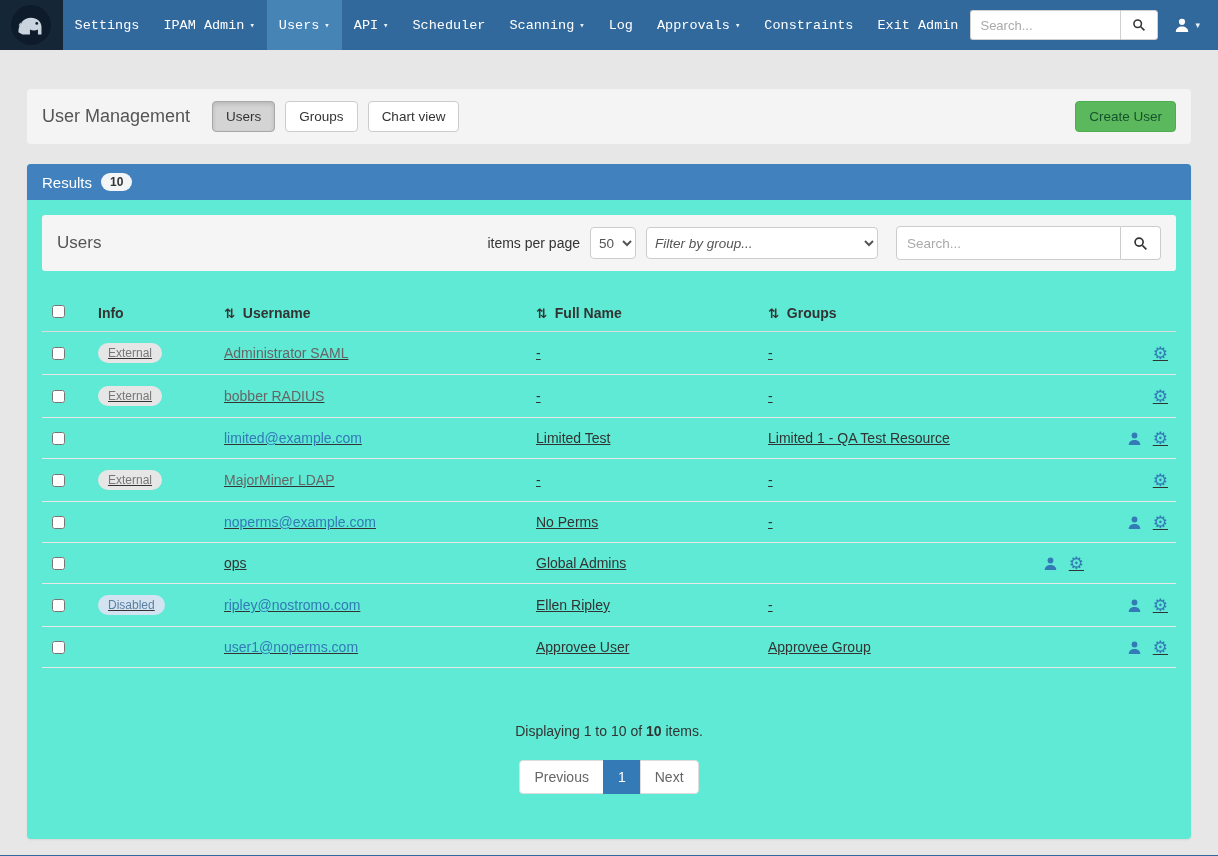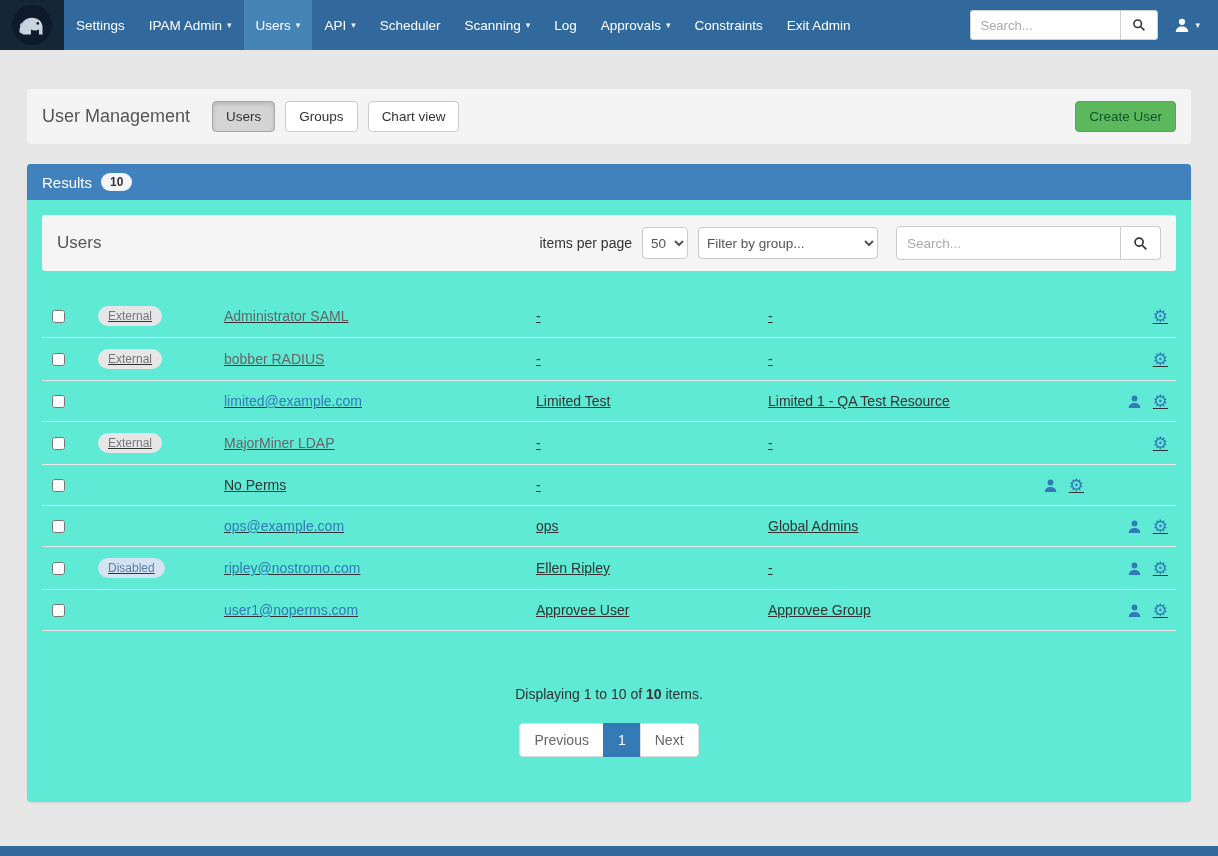--- a/index.html
+++ b/index.html
@@ -31,20 +31,21 @@
     justify-content: center;
   }
   .nav-items { display: flex; align-items: stretch; }
   .nav-item {
     display: flex;
     align-items: center;
     padding: 0 12px;
     font-size: 13.5px;
     cursor: pointer;
     white-space: nowrap;
+    font-family: Liberation Mono, monospace;
   }
   .nav-item.active { background: #4784b6; }
   .caret-icon { font-size: 9px; margin-left: 5px; opacity: .9; }
   .nav-right { margin-left: auto; display: flex; align-items: center; padding-right: 8px; }
   .nav-search { display: flex; align-items: center; }
   .nav-search input {
     height: 30px; width: 150px;
     border: 1px solid #d0d0d0; border-right: none;
     border-radius: 3px 0 0 3px;
     padding: 4px 9px; font-size: 13px; color: #333;
@@ -135,21 +136,21 @@
     height: 32px;
     border: 1px solid #ccc;
     border-radius: 4px;
     background: #fff;
     padding: 4px 4px;
     font-size: 13.5px;
     color: #555;
     font-family: inherit;
     outline: none;
   }
-  .group-filter { width: 180px; }
+  .group-filter { width: 232px; font-style: italic; }
   .panel-search { display: flex; margin-left: 8px; }
   .panel-search input {
     height: 34px; width: 225px;
     border: 1px solid #ccc;
     border-radius: 4px 0 0 4px;
     padding: 6px 10px; font-size: 13.5px;
     outline: none; font-family: inherit;
   }
   .panel-search input::placeholder { color: #aaa; }
   .panel-search button {
@@ -329,20 +330,37 @@
               <svg viewBox="0 0 16 16" width="15" height="15">
                 <circle cx="6.5" cy="6.5" r="4.3" fill="none" stroke="#333" stroke-width="1.8"></circle>
                 <line x1="10" y1="10" x2="14.2" y2="14.2" stroke="#333" stroke-width="1.8"></line>
               </svg>
             </button>
           </div>
         </div>
       </div>
 
       <div class="users-table">
+        <div class="thead">
+          <div class="cell c-check"><input type="checkbox" style=""></div>
+          <div class="cell">Info</div>
+          <div class="cell">
+            <span class="sort-icon">⇅</span>
+            <span>Username</span>
+          </div>
+          <div class="cell">
+            <span class="sort-icon">⇅</span>
+            <span>Full Name</span>
+          </div>
+          <div class="cell">
+            <span class="sort-icon">⇅</span>
+            <span>Groups</span>
+          </div>
+          <div class="cell"></div>
+        </div>
         <div>
   <div class="trow">
     <div class="cell c-check">
                 <input type="checkbox" style="">
               </div>
     <div class="cell c-info">
                 <span class="badge-info badge-external">External</span>
               </div>
     <div class="cell c-user">
                 <a class="username">Administrator SAML</a>
@@ -410,41 +428,41 @@
 
       <span class="icon-gear">⚙</span>
     </div>
   </div>
 
   <div class="trow">
     <div class="cell c-check">
                 <input type="checkbox" style="">
               </div>
     <div class="cell c-info"></div>
+    <div class="cell c-user">
+                <a class="username is-link">noperms@example.com</a>
+              </div>
     <div class="cell c-name">No Perms</div>
     <div class="cell c-groups">-</div>
     <div class="cell c-actions">
       <span class="icon-user">
         <svg viewBox="0 0 16 16" width="15" height="15">
           <circle cx="8" cy="4.8" r="3.1" fill="#337ab7"></circle>
           <path d="M1.8 15 c0-3.4 2.8-5.4 6.2-5.4 s6.2 2 6.2 5.4 z" fill="#337ab7"></path>
         </svg>
       </span>
       <span class="icon-gear">⚙</span>
     </div>
   </div>
 
   <div class="trow">
     <div class="cell c-check">
                 <input type="checkbox" style="">
               </div>
     <div class="cell c-info"></div>
-    <div class="cell c-user">
-                <a class="username is-link">ops@example.com</a>
-              </div>
     <div class="cell c-name">ops</div>
     <div class="cell c-groups">Global Admins</div>
     <div class="cell c-actions">
       <span class="icon-user">
         <svg viewBox="0 0 16 16" width="15" height="15">
           <circle cx="8" cy="4.8" r="3.1" fill="#337ab7"></circle>
           <path d="M1.8 15 c0-3.4 2.8-5.4 6.2-5.4 s6.2 2 6.2 5.4 z" fill="#337ab7"></path>
         </svg>
       </span>
       <span class="icon-gear">⚙</span>

